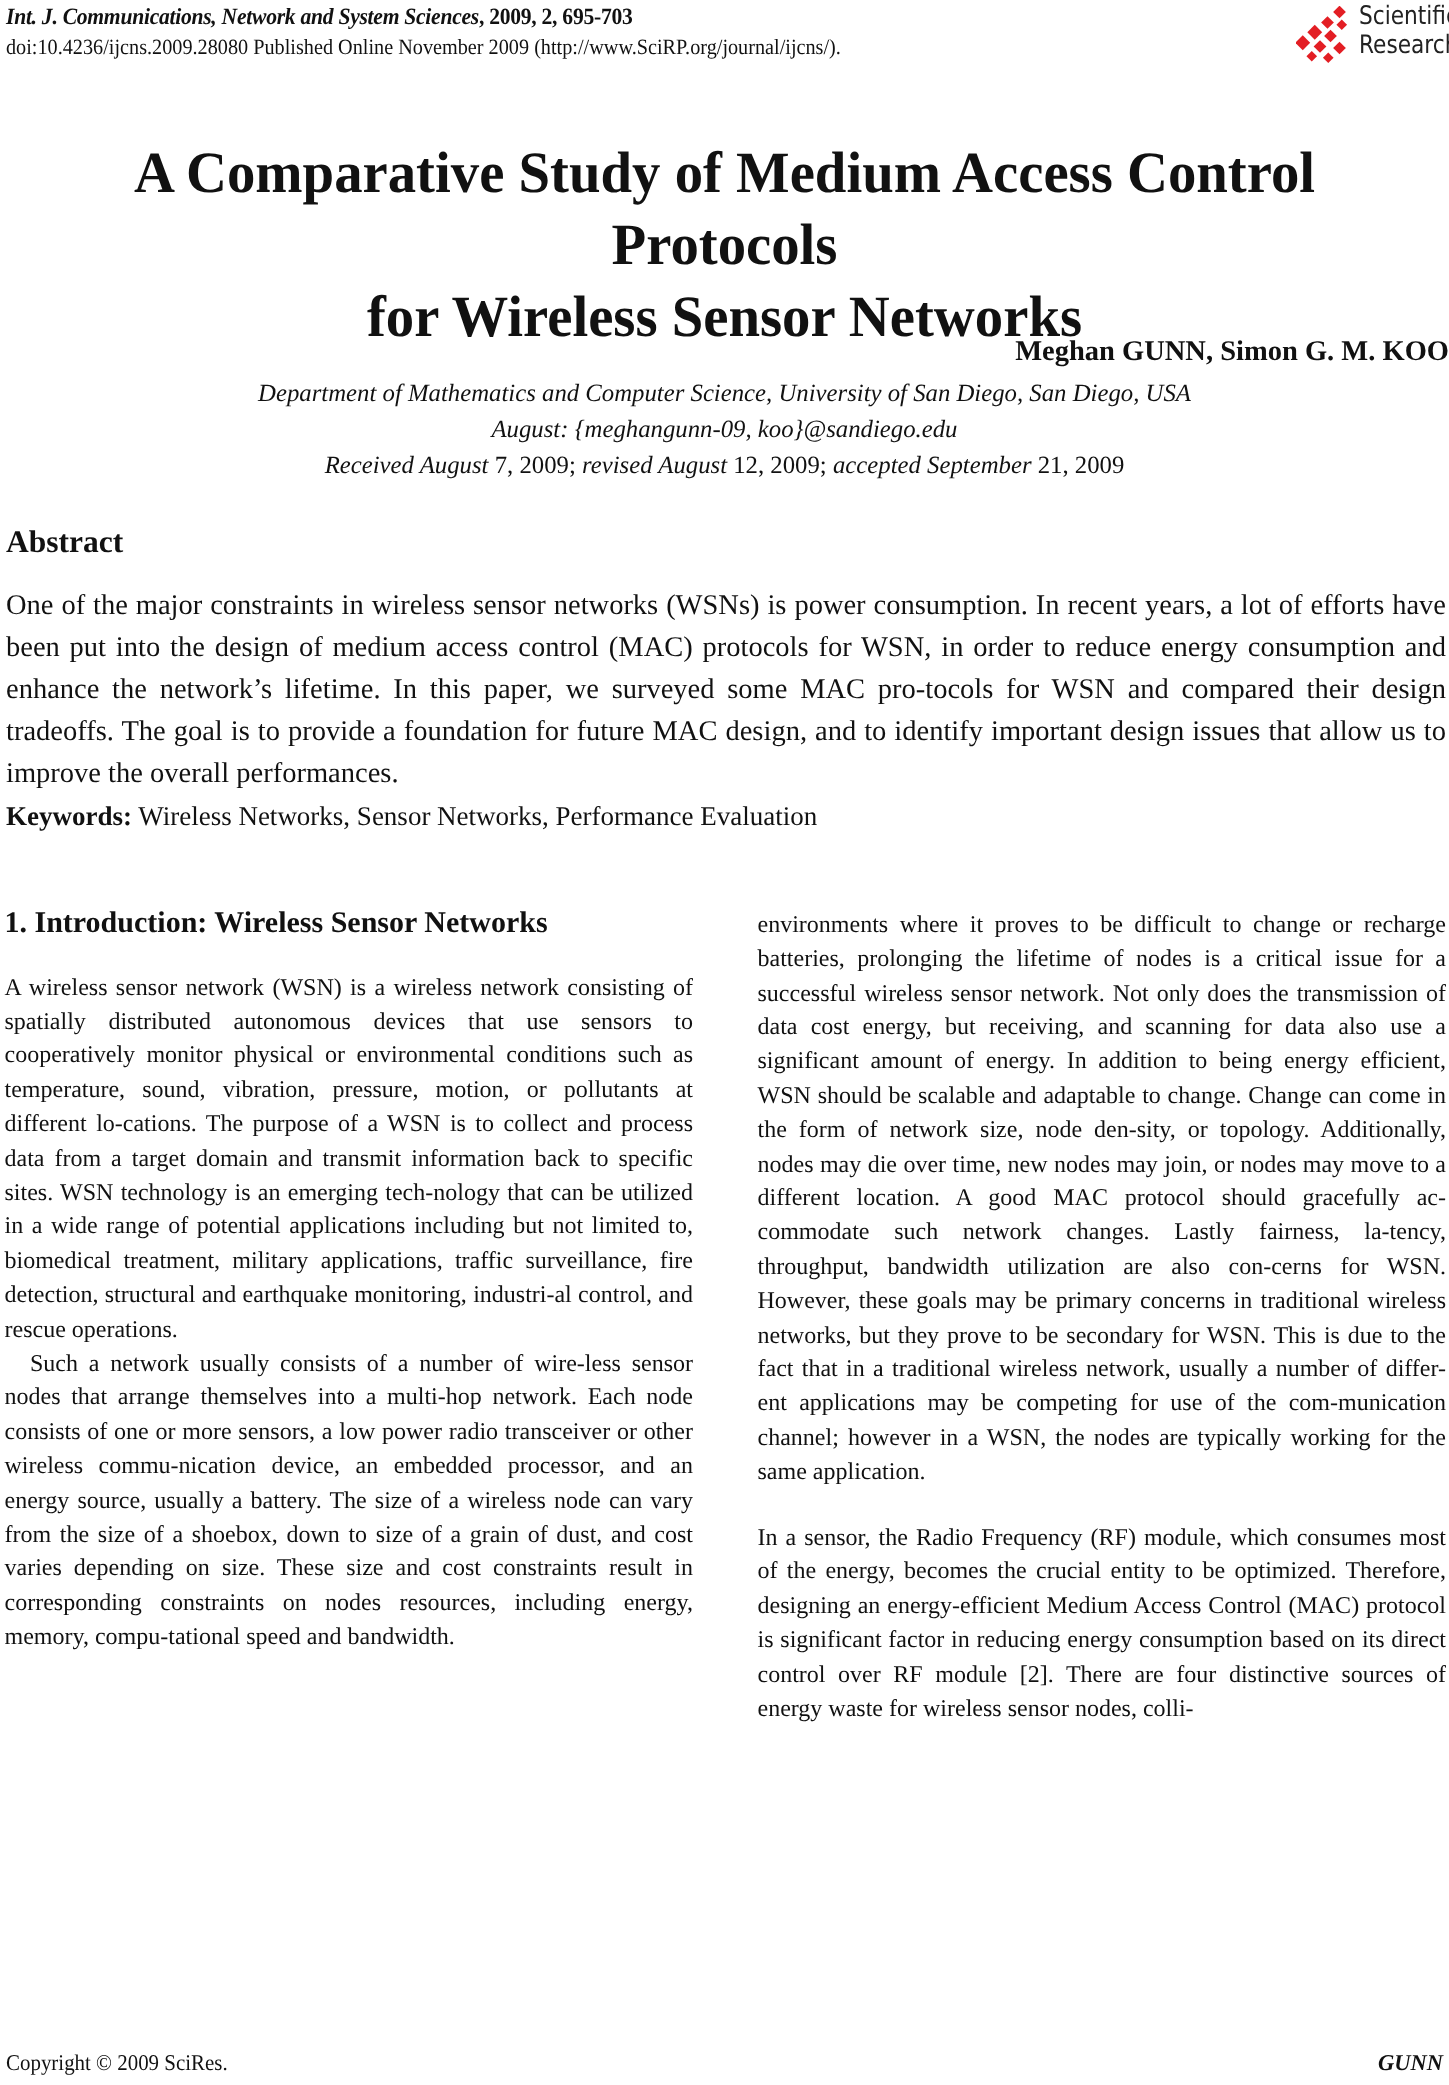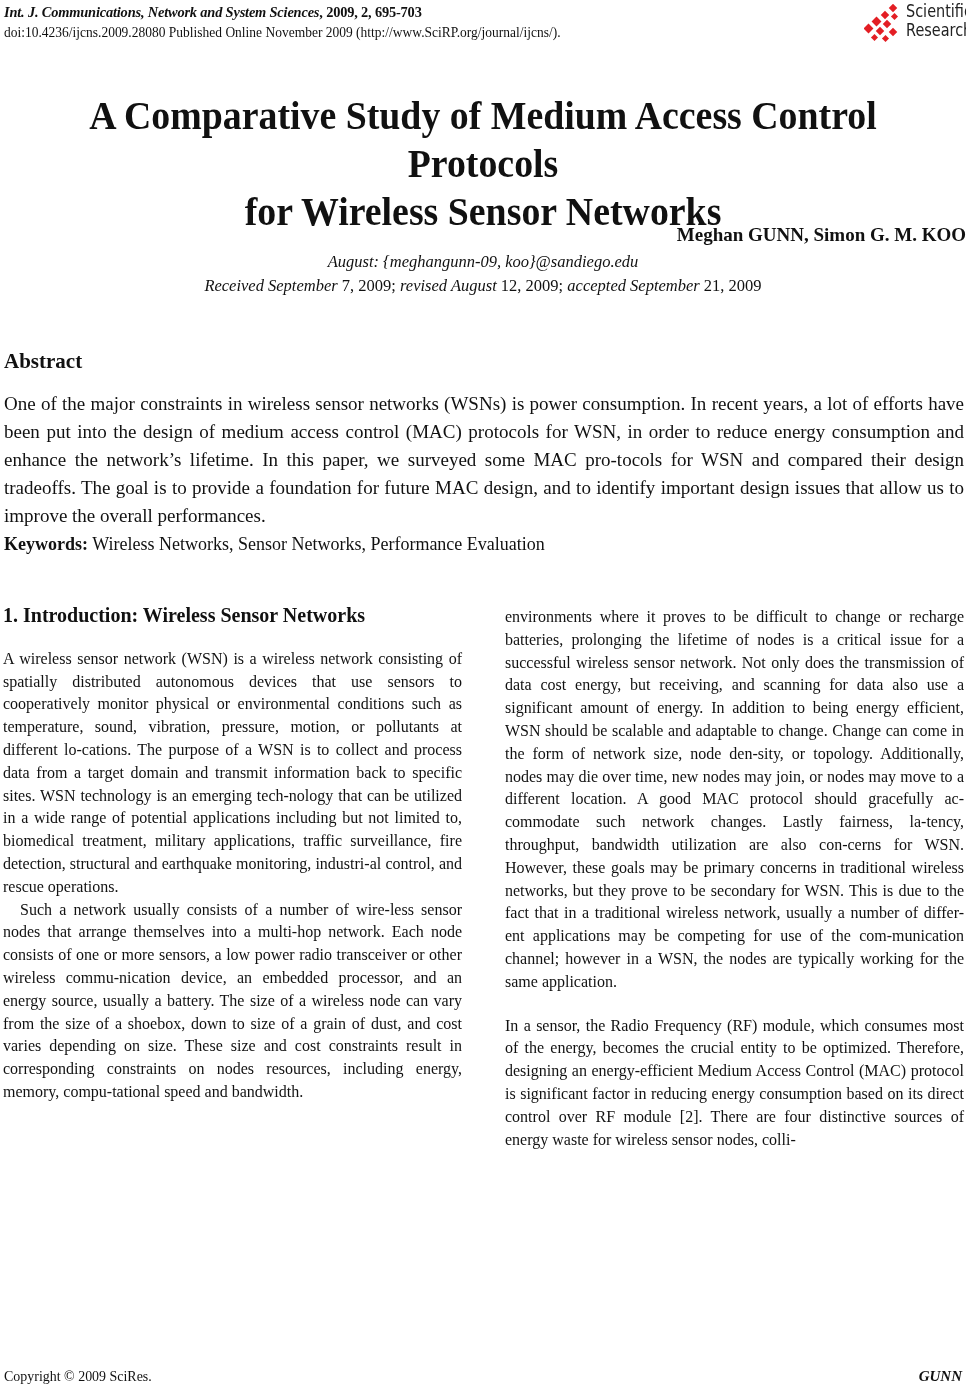--- a/index.html
+++ b/index.html
@@ -62,25 +62,26 @@
 </div>
 
 <div class="abs title">
   <div>A Comparative Study of Medium Access Control Protocols</div>
   <div>for Wireless Sensor Networks</div>
 </div>
 
 <div class="abs authors">Meghan GUNN, Simon G. M. KOO</div>
 
 <div class="abs affil">
+  <div>Department of Mathematics and Computer Science, University of San Diego, San Diego, USA</div>
   <div>
     <span>August</span><span>: {meghangunn-09, koo}@sandiego.edu</span>
   </div>
   <div>
-    <span>Received September</span><span class="up"> 7, 2009; </span><span>revised August</span><span class="up"> 12, 2009; </span><span>accepted September</span><span class="up"> 21, 2009</span>
+    <span>Received August</span><span class="up"> 7, 2009; </span><span>revised August</span><span class="up"> 12, 2009; </span><span>accepted September</span><span class="up"> 21, 2009</span>
   </div>
 </div>
 
 <div class="abs abstract-h">Abstract</div>
 <div class="abs abstract-body">
   <p>One of the major constraints in wireless sensor networks (WSNs) is power consumption. In recent years, a lot of efforts have been put into the design of medium access control (MAC) protocols for WSN, in order to reduce energy consumption and enhance the network’s lifetime. In this paper, we surveyed some MAC pro-tocols for WSN and compared their design tradeoffs. The goal is to provide a foundation for future MAC design, and to identify important design issues that allow us to improve the overall performances.</p>
 </div>
 <div class="abs keywords">
   <b>Keywords:</b><span> Wireless Networks, Sensor Networks, Performance Evaluation</span>
 </div>

